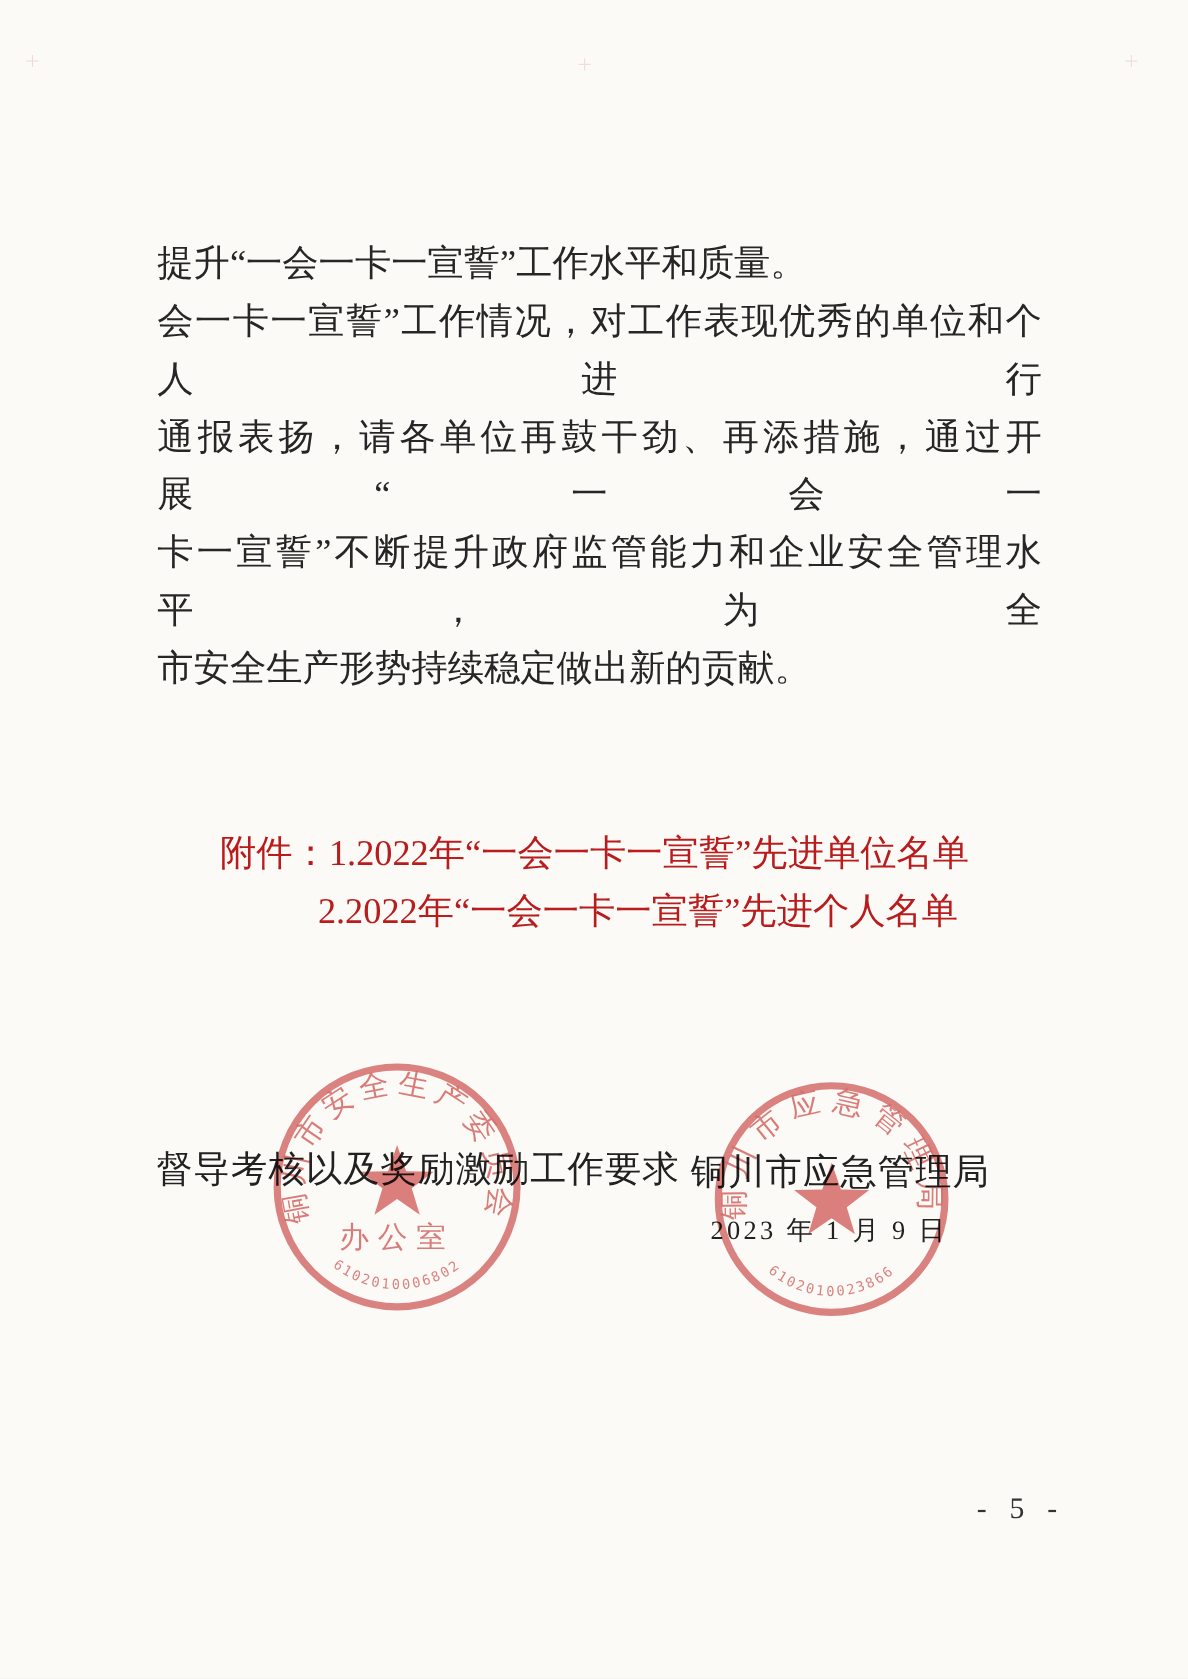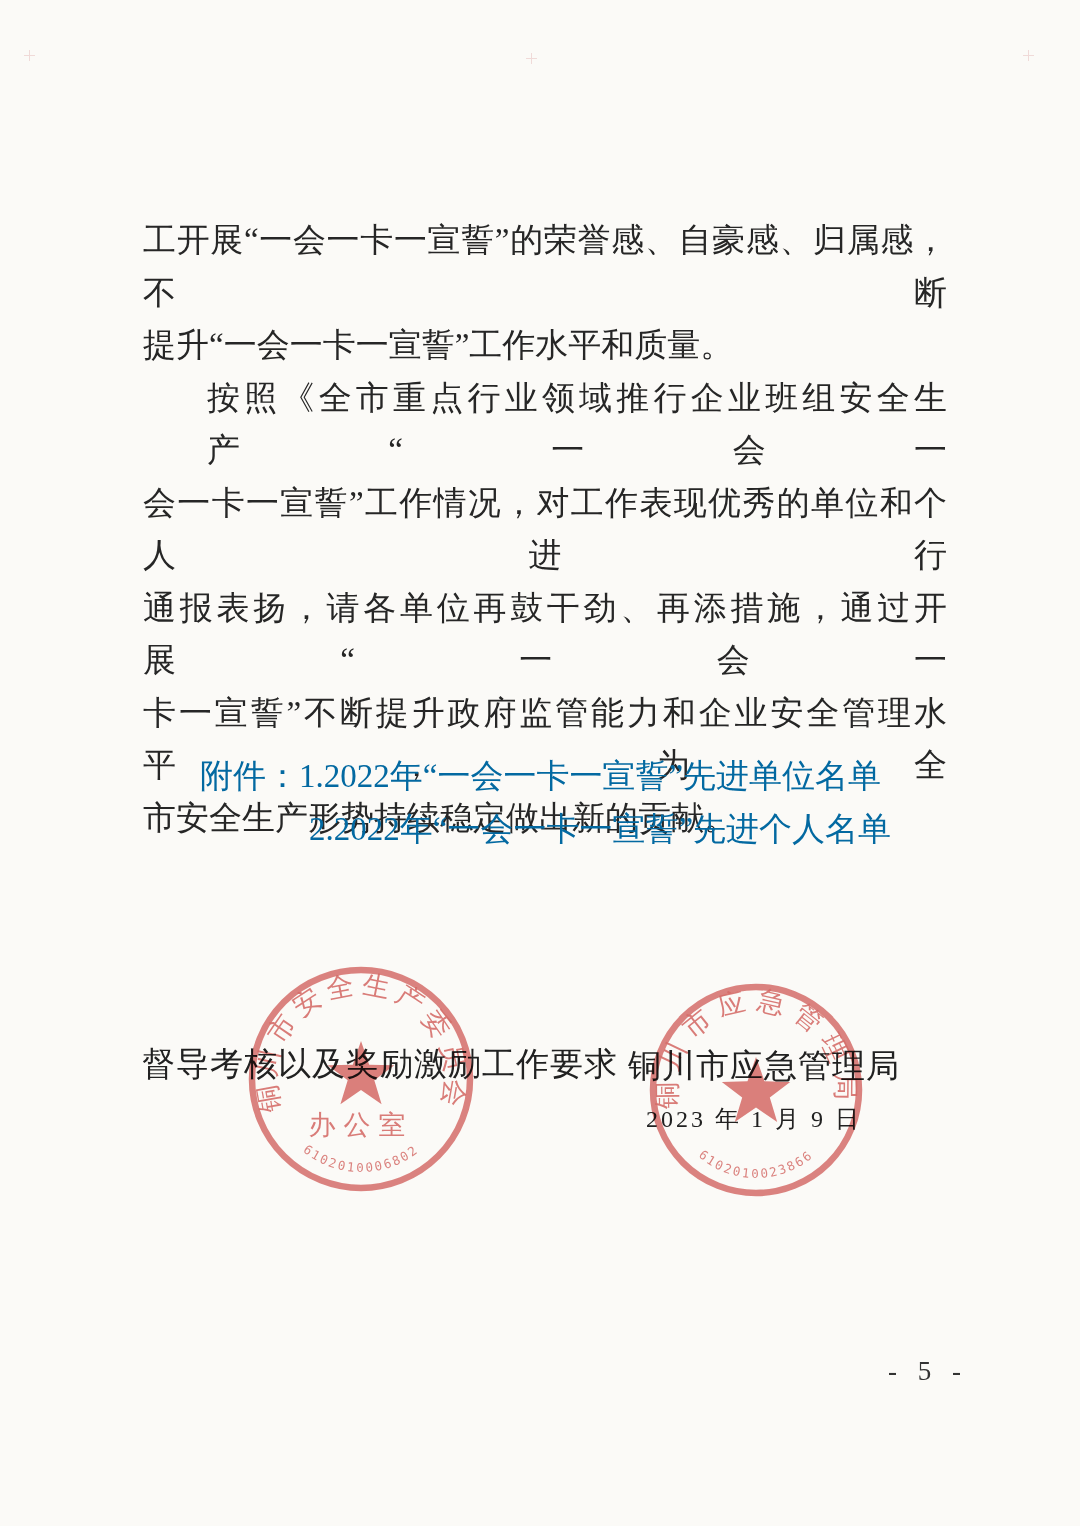--- a/index.html
+++ b/index.html
@@ -23,24 +23,24 @@
 
   .body-text{
     position:absolute;left:143px;top:214px;width:804px;
     font-size:33px;line-height:52.5px;color:#262626;
   }
   .bl{white-space:nowrap;}
   .bl.j{white-space:normal;text-align:justify;text-align-last:justify;}
   .bl.ind{padding-left:64px;}
 
   .attach-line{
-    position:absolute;font-size:33px;line-height:40px;color:#0369a1;white-space:nowrap;
+    position:absolute;font-size:33px;line-height:40px;color:#b91c1c;white-space:nowrap;
   }
   #attach1{left:200px;top:756px;}
-  #attach2{left:289px;top:809px;margin-left:20px;}
+  #attach2{left:289px;top:809px;}
 
   .sig{
     position:absolute;font-size:33px;line-height:40px;color:#212121;
     white-space:nowrap;letter-spacing:1px;
   }
   #sig-left{left:142px;top:1044px;}
   #sig-right{left:628px;top:1046px;}
   #sig-date{left:646px;top:1099px;font-size:24px;letter-spacing:3px;}
 
   .page-number{
@@ -62,23 +62,21 @@
 </head>
 <body>
 
 <div class="page">
 
   <div class="regmark" style="left:24px;top:50px;"></div>
   <div class="regmark" style="left:526px;top:53px;"></div>
   <div class="regmark" style="left:1023px;top:50px;"></div>
 
   <div class="body-text">
-    <div class="bl j">工开展“一会一卡一宣誓”的荣誉感、自豪感、归属感，不断</div>
     <div class="bl">提升“一会一卡一宣誓”工作水平和质量。</div>
-    <div class="bl j ind">按照《全市重点行业领域推行企业班组安全生产“一会一</div>
     <div class="bl j">会一卡一宣誓”工作情况，对工作表现优秀的单位和个人进行</div>
     <div class="bl j">通报表扬，请各单位再鼓干劲、再添措施，通过开展“一会一</div>
     <div class="bl j">卡一宣誓”不断提升政府监管能力和企业安全管理水平，为全</div>
     <div class="bl">市安全生产形势持续稳定做出新的贡献。</div>
   </div>
 
   <div id="attach1" class="attach-line">附件：1.2022年“一会一卡一宣誓”先进单位名单</div>
   <div id="attach2" class="attach-line">2.2022年“一会一卡一宣誓”先进个人名单</div>
 
   <div id="sig-left" class="sig">督导考核以及奖励激励工作要求</div>

